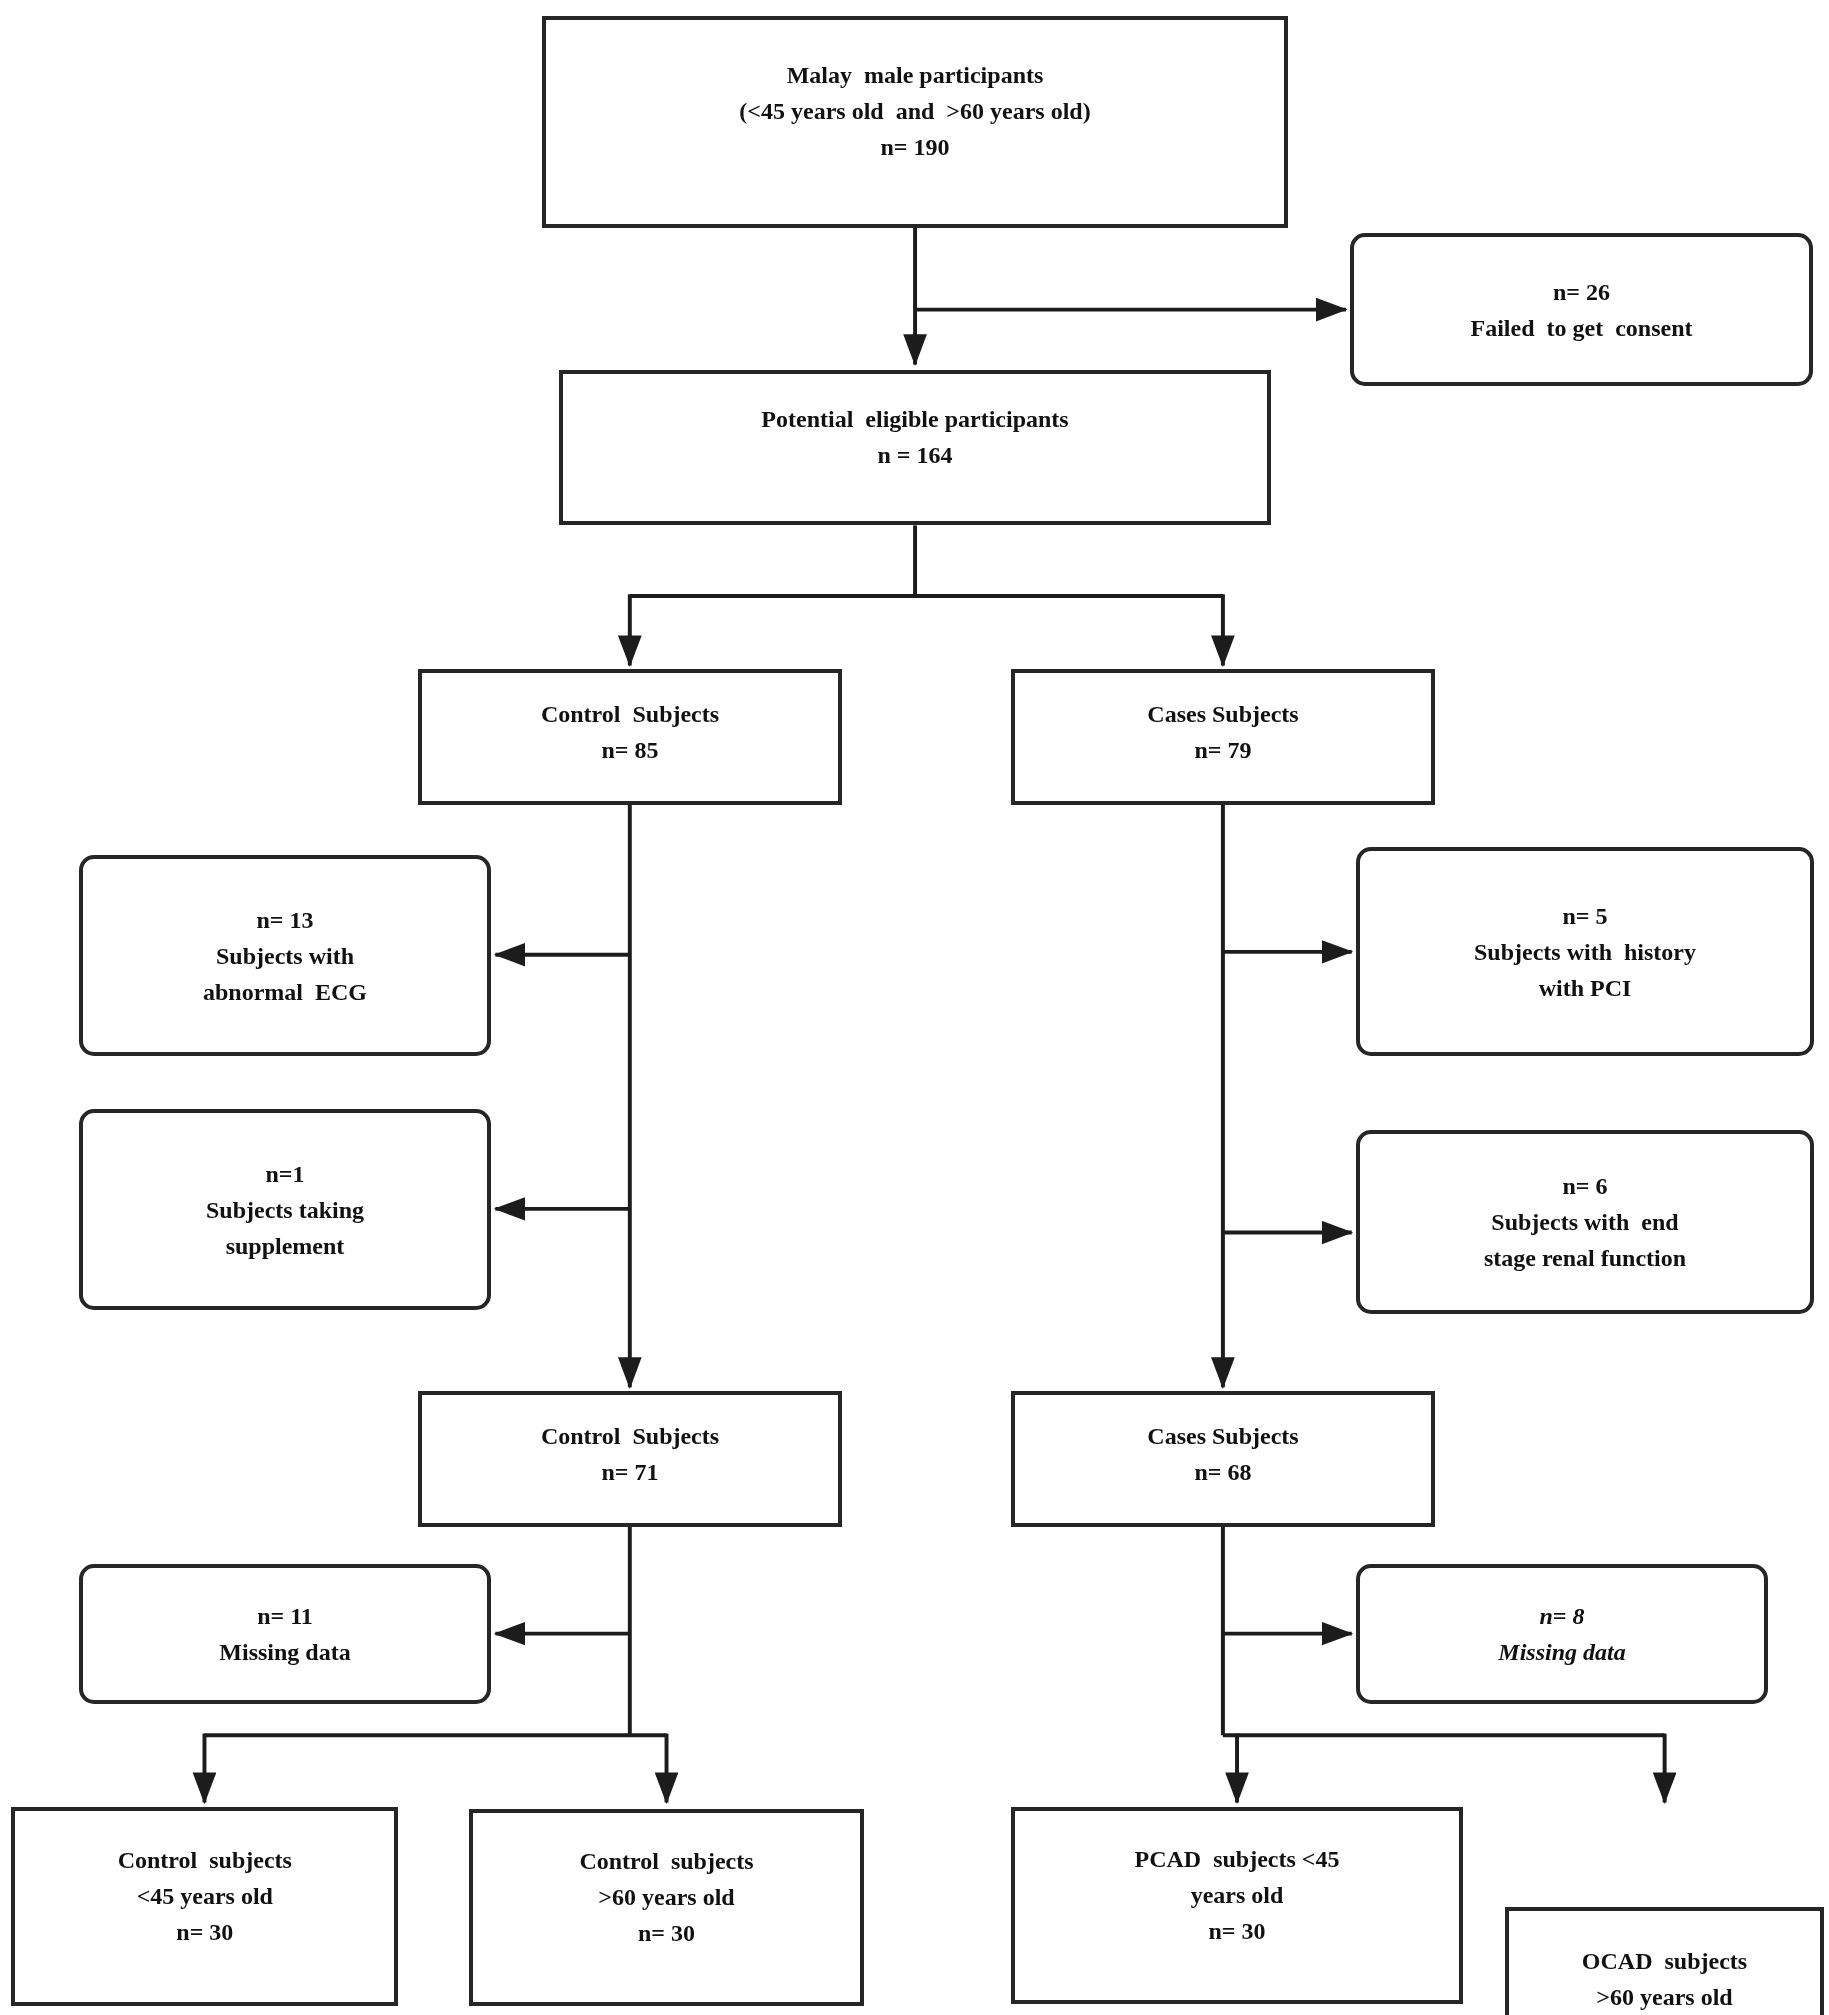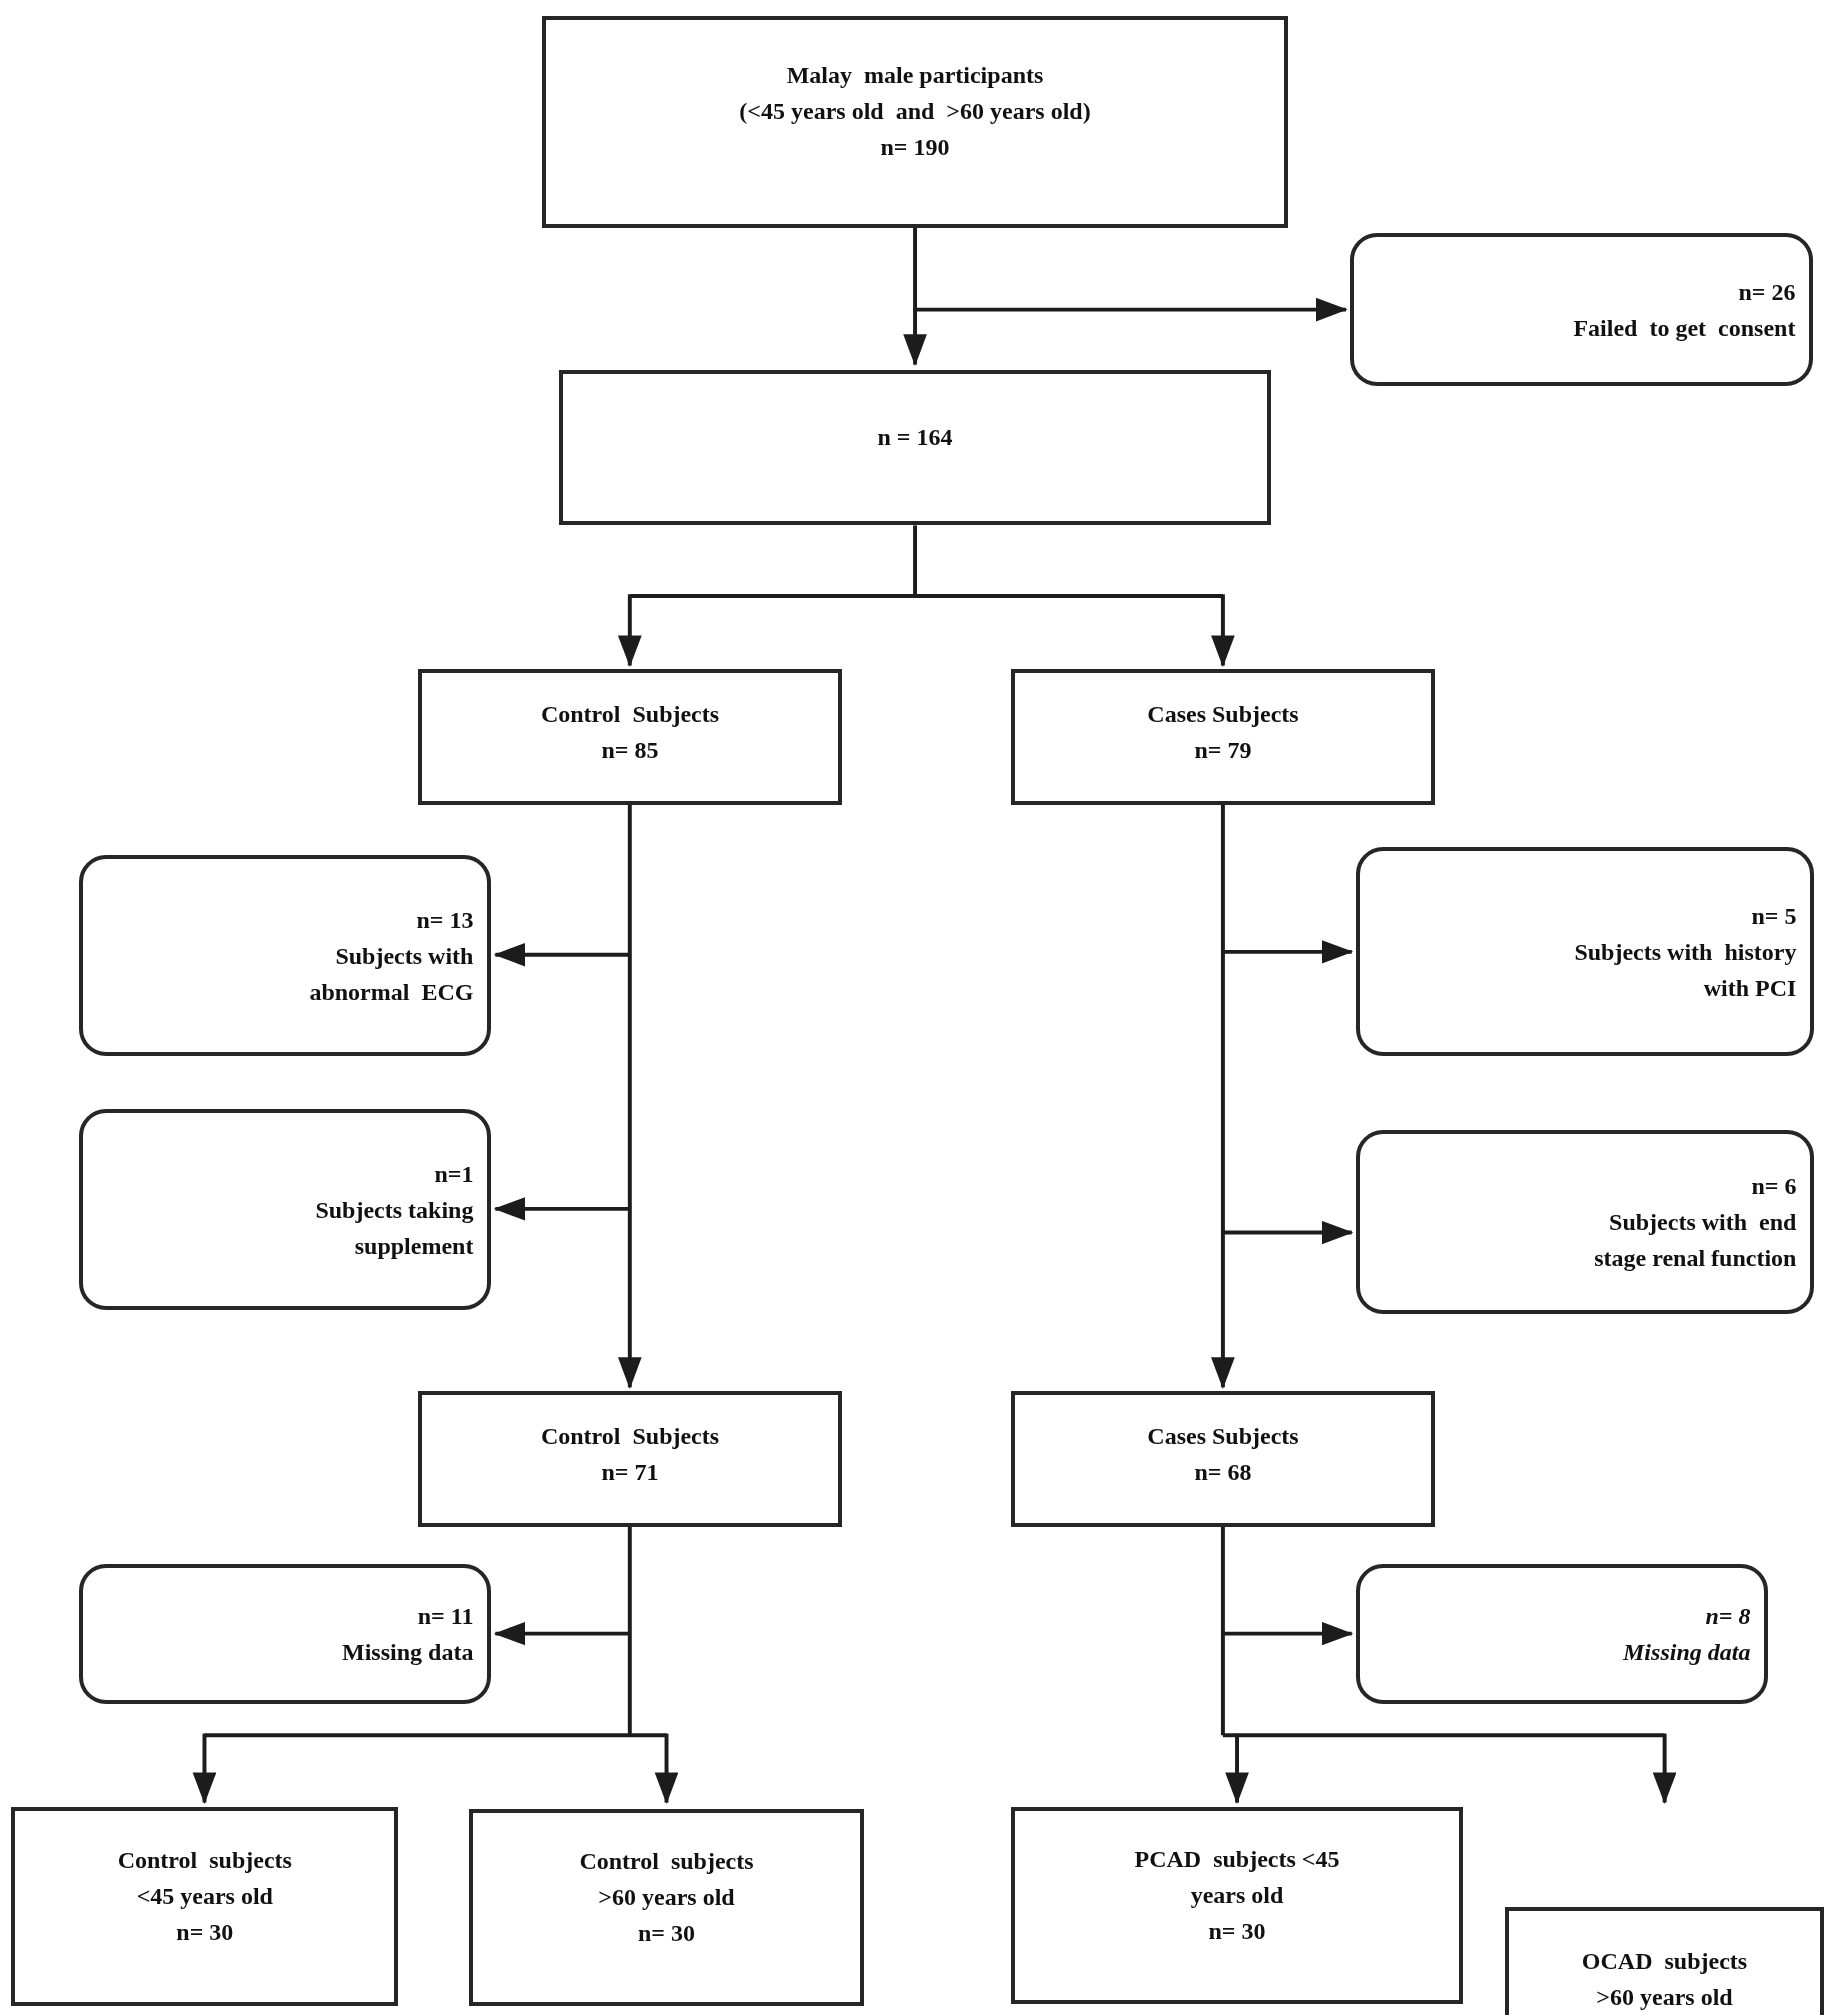--- a/index.html
+++ b/index.html
@@ -35,23 +35,22 @@
     flex-direction: column;
     align-items: center;
     justify-content: center;
     text-align: center;
     font-weight: 700;
     font-size: 24px;
     line-height: 1.5;
     padding: 4.5px 13.6px 26px 13.6px;
   }
   .box.rounded {
-    border-radius: 27px;
+    border-radius: 15px;
     padding-bottom: 4.5px;
-    align-items: flex-end;
   }
   .bl {
     white-space: pre-wrap;
   }
   
   .pos-malay        { left: 542px;  top: 16px;   width: 746px; height: 212px; }
   .pos-eligible     { left: 559px;  top: 370px;  width: 712px; height: 155px; }
   .pos-control85    { left: 418px;  top: 669px; width: 424px;  height: 136px; padding-bottom: 13.6px; }
   .pos-cases79      { left: 1011px; top: 669px; width: 424px;  height: 136px; padding-bottom: 13.6px; }
   .pos-control71    { left: 418px;  top: 1391px; width: 424px;  height: 136px; padding-bottom: 13.6px; }
@@ -110,20 +109,21 @@
     <line x1="2947" y1="3069" x2="2947" y2="3191" marker-end="url(#arrow)"></line>
   </svg>
 
   <div class="box pos-malay">
     <span class="bl">Malay  male participants</span>
     <span class="bl">(&lt;45 years old  and  &gt;60 years old)</span>
     <span class="bl">n= 190</span>
   </div>
 
   <div class="box pos-eligible">
+    <span class="bl">Potential  eligible participants</span>
     <span class="bl">n = 164</span>
   </div>
 
   <div class="box pos-control85">
     <span class="bl">Control  Subjects</span>
     <span class="bl">n= 85</span>
   </div>
 
   <div class="box pos-cases79">
     <span class="bl">Cases Subjects</span>

